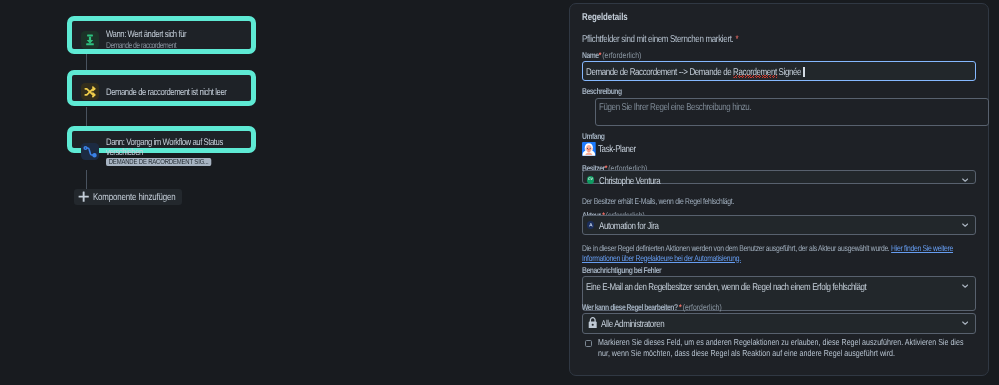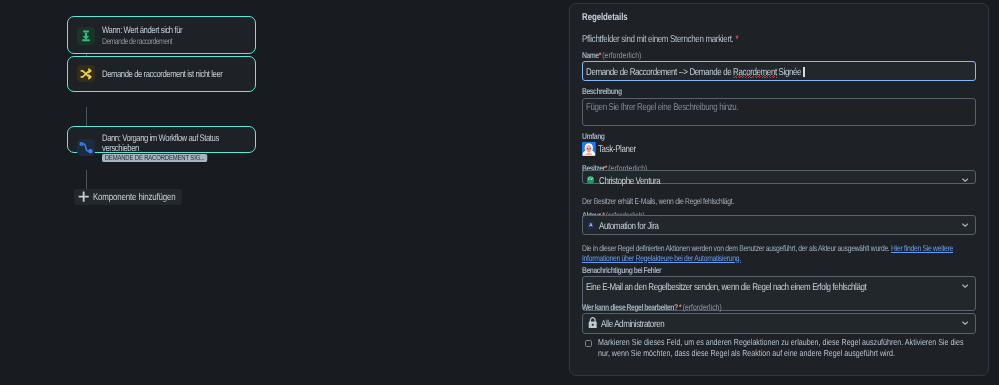--- a/index.html
+++ b/index.html
@@ -2,21 +2,21 @@
 <html><head>
 <meta charset="utf-8">
 <style>
   html,body{margin:0;padding:0;}
   body{width:999px;height:385px;background:#181B1F;font-family:"Liberation Sans",sans-serif;overflow:hidden;
        -webkit-font-smoothing:antialiased;text-rendering:geometricPrecision;}
   .root{position:relative;width:999px;height:385px;will-change:transform;}
 
   
   .conn{position:absolute;width:1.2px;background:#49535F;left:86.3px;}
-  .card{position:absolute;left:67px;width:189px;border:1px solid #5eead4;border-radius:7px;
+  .card{position:absolute;left:67px;width:189px;border:5px solid #5eead4;border-radius:7px;
         background:#1E2227;box-sizing:border-box;}
   .ico{position:absolute;width:18.4px;height:17.6px;border-radius:4.2px;left:9px;
        display:flex;align-items:center;justify-content:center;}
   .ico svg{display:block;}
   .t1{position:absolute;color:#C6D0DB;font-size:9.5px;line-height:9.4px;letter-spacing:-0.52px;white-space:nowrap;
       transform:scaleX(0.81);transform-origin:left top;}
   .t2{position:absolute;color:#87919C;font-size:8.5px;line-height:8.6px;letter-spacing:-0.72px;white-space:nowrap;
       transform:scaleX(0.81);transform-origin:left top;}
   .chip{position:absolute;background:#A7B4C2;color:#222A31;font-size:7.35px;line-height:7.8px;
         letter-spacing:-0.204px;border-radius:2px;padding:0 3.33px;height:7.8px;white-space:nowrap;
@@ -46,21 +46,21 @@
   .field.focus{border:1.6px solid #85B8FF;}
   .fv{position:absolute;white-space:nowrap;font-size:9.87px;letter-spacing:-0.4795px;
       transform:scaleX(0.81);transform-origin:left top;}
   .caret{position:absolute;width:1.6px;background:#D4DCE4;}
   .sq{position:relative;}
   .sqline{position:absolute;left:0;bottom:0.8px;width:100%;height:2.4px;
           background-image:repeating-linear-gradient(135deg,#D2392D 0,#D2392D 0.55px,transparent 0.55px,transparent 1.35px);}
   .chev{position:absolute;right:7.2px;line-height:0;}
   .avat{position:absolute;border-radius:50%;display:flex;align-items:center;justify-content:center;
         font-size:3.6px;font-weight:700;color:#E6F2EC;letter-spacing:0.1px;line-height:1;}
-  .ta{position:absolute;left:0;width:394px;box-sizing:border-box;border:1.2px solid #58616E;border-radius:3px;
+  .ta{position:absolute;left:13px;width:394px;box-sizing:border-box;border:1.2px solid #58616E;border-radius:3px;
       background:#1E2126;padding-left:47px;}
   .taph{position:absolute;color:#7E8A96;font-size:9.87px;letter-spacing:-0.4795px;white-space:nowrap;
         transform:scaleX(0.81);transform-origin:left top;}
   .cbx{position:absolute;width:7px;height:6.4px;border:1px solid #7C8894;border-radius:1.6px;background:transparent;box-sizing:border-box;}
   .cbtxt{position:absolute;color:#B6C2CF;font-size:8.77px;line-height:10.4px;letter-spacing:0.013px;
          white-space:nowrap;transform:scaleX(0.81);transform-origin:left top;}
   .sname{position:absolute;color:#C6D0DB;font-size:9.87px;letter-spacing:-0.4795px;white-space:nowrap;
          transform:scaleX(0.81);transform-origin:left top;}
 </style>
 </head>
@@ -78,21 +78,21 @@
         <svg width="18.4" height="17.6" viewBox="0 0 18.4 17.6" fill="#2EC07F">
           <rect x="6.1" y="3.5" width="5.8" height="2.0" rx="0.4"></rect>
           <path d="M7.9 5.8h2.2v3.2h2.1L9.0 12.8 5.7 9.0h2.2z"></path>
           <rect x="5.2" y="12.3" width="7.6" height="2.0" rx="0.4"></rect>
         </svg>
       </div>
       <div class="t1" style="left:33.6px;top:9.6px">Wann: Wert ändert sich für</div>
       <div class="t2" style="left:33.6px;top:20.3px">Demande de raccordement</div>
     </div>
 
-    <div class="card" style="top:56px;height:35.5px">
+    <div class="card" style="top:70px;height:35.5px">
       <div class="ico" style="top:7.7px;background:#332E1C">
         <svg width="18.4" height="17.6" viewBox="0 0 18.4 17.6" fill="none" stroke="#F0CD4B" stroke-width="1.7" stroke-linecap="round" stroke-linejoin="round">
           <path d="M4.3 5.8h1.5l6.2 6.1h1.5"></path>
             <path d="M4.3 11.9h1.5L12 5.8h1.5"></path>
           <path d="M11.9 4.1l1.8 1.7-1.8 1.7"></path>
             <path d="M11.9 10.2l1.8 1.7-1.8 1.7"></path>
         </svg>
       </div>
       <div class="t1" style="left:33.6px;top:12.6px">Demande de raccordement ist nicht leer</div>
     </div>

